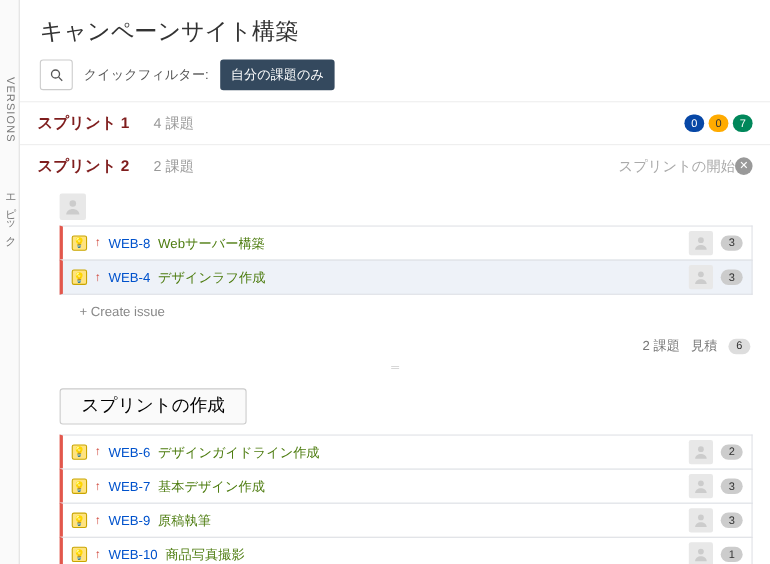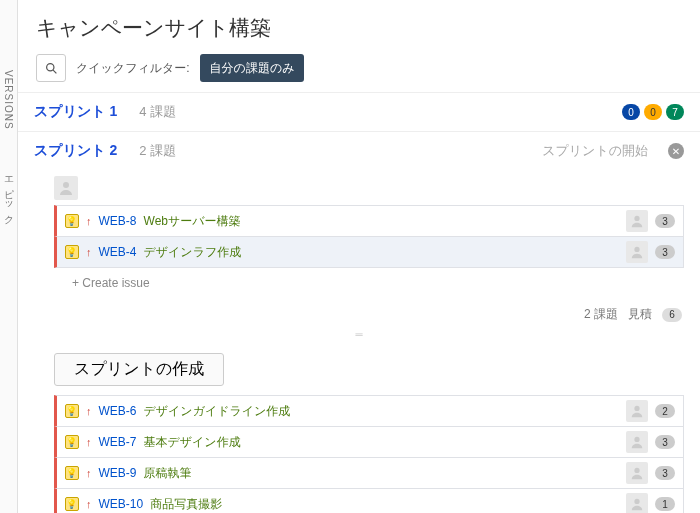--- a/index.html
+++ b/index.html
@@ -10,21 +10,21 @@
 .main { flex: 1; overflow-y: auto; }
 .header { padding: 14px 18px 10px; }
 .title { font-size: 21px; font-weight: 400; color: #333; margin-bottom: 12px; }
 .filter-row { display: flex; align-items: center; gap: 10px; }
 .search-btn { width: 30px; height: 28px; border: 1px solid #ccc; background: #fff; border-radius: 3px; display: flex; align-items: center; justify-content: center; cursor: pointer; }
 .filter-label { font-size: 12px; color: #555; }
 .filter-btn { height: 28px; padding: 0 10px; border-radius: 3px; font-size: 12px; border: none; cursor: pointer; }
 .filter-active { background: #34495e; color: #fff; }
 .filter-link { background: none; color: #0052cc; }
 .sprint-head { display: flex; align-items: center; justify-content: space-between; padding: 10px 16px; border-top: 1px solid #eee; }
-.sprint-name { font-size: 14px; font-weight: 600; color: #1d4ed8; }
+.sprint-name { font-size: 14px; font-weight: 600; color: #7f1d1d; }
 .sprint-count { margin-left: 22px; font-size: 13px; color: #999; font-weight: 400; }
 .sprint-sub { color: #aaa; font-size: 13px; }
 .badges { display: flex; gap: 4px; align-items: center; }
 .badge { min-width: 18px; height: 16px; border-radius: 8px; font-size: 10px; color: #fff; display: inline-flex; align-items: center; justify-content: center; padding: 0 5px; }
 .b-blue { background: #0747a6; }
 .b-yellow { background: #ffab00; color: #333; }
 .b-green { background: #00875a; }
 .avatar { width: 24px; height: 24px; background: #e8e8e8; border-radius: 2px; display: inline-flex; align-items: center; justify-content: center; margin: 6px 0 6px 36px; }
 .avatar svg { fill: #ccc; }
 .issues { margin: 0 16px 6px 36px; }
@@ -70,21 +70,21 @@
       <div><span class="sprint-name">スプリント 1</span><span class="sprint-count">4 課題</span></div>
       <div class="badges">
         <span class="badge b-blue">0</span>
         <span class="badge b-yellow">0</span>
         <span class="badge b-green">7</span>
       </div>
     </div>
 
     <div class="sprint-head">
       <div><span class="sprint-name">スプリント 2</span><span class="sprint-count">2 課題</span></div>
-      <div style="display:flex;align-items:center;gap:20px">
+      <div style="display:flex;align-items:center;gap:0">
         <span class="sprint-sub">スプリントの開始</span>
         <span class="close-x">✕</span>
       </div>
     </div>
 
     <div class="avatar">
         <svg width="16" height="16" viewBox="0 0 16 16">
           <circle cx="8" cy="5" r="3"></circle>
           <path d="M2 15c0-3 3-5 6-5s6 2 6 5z"></path>
         </svg>

